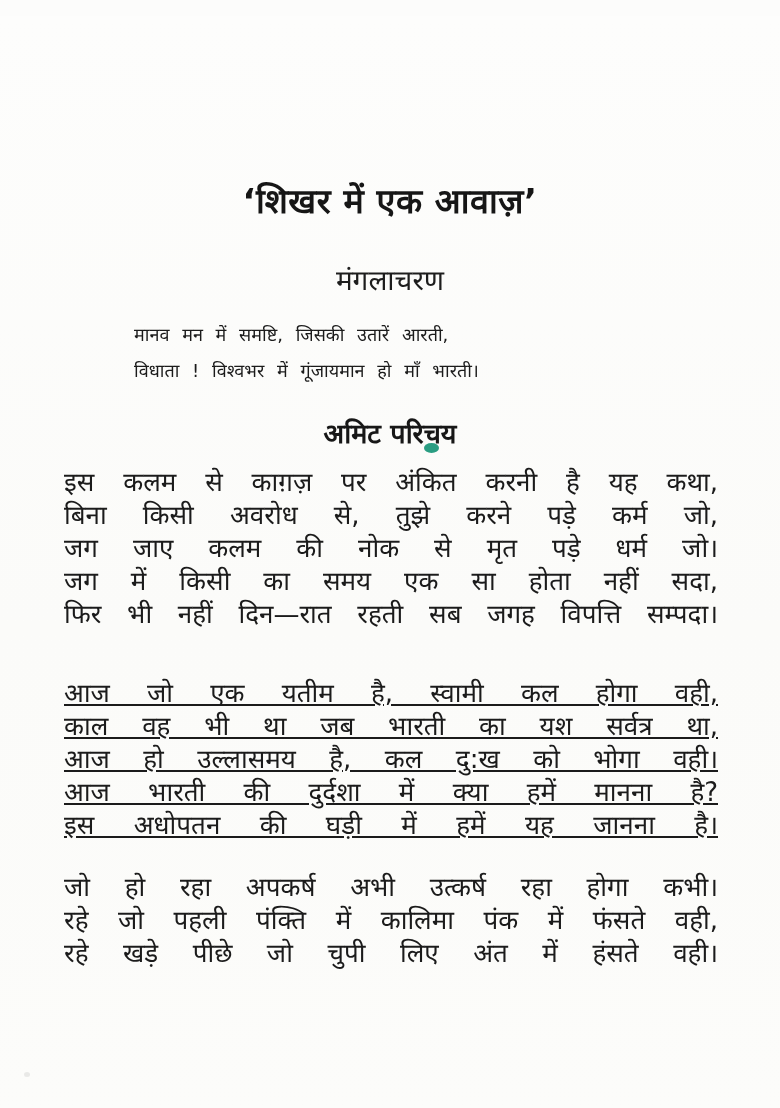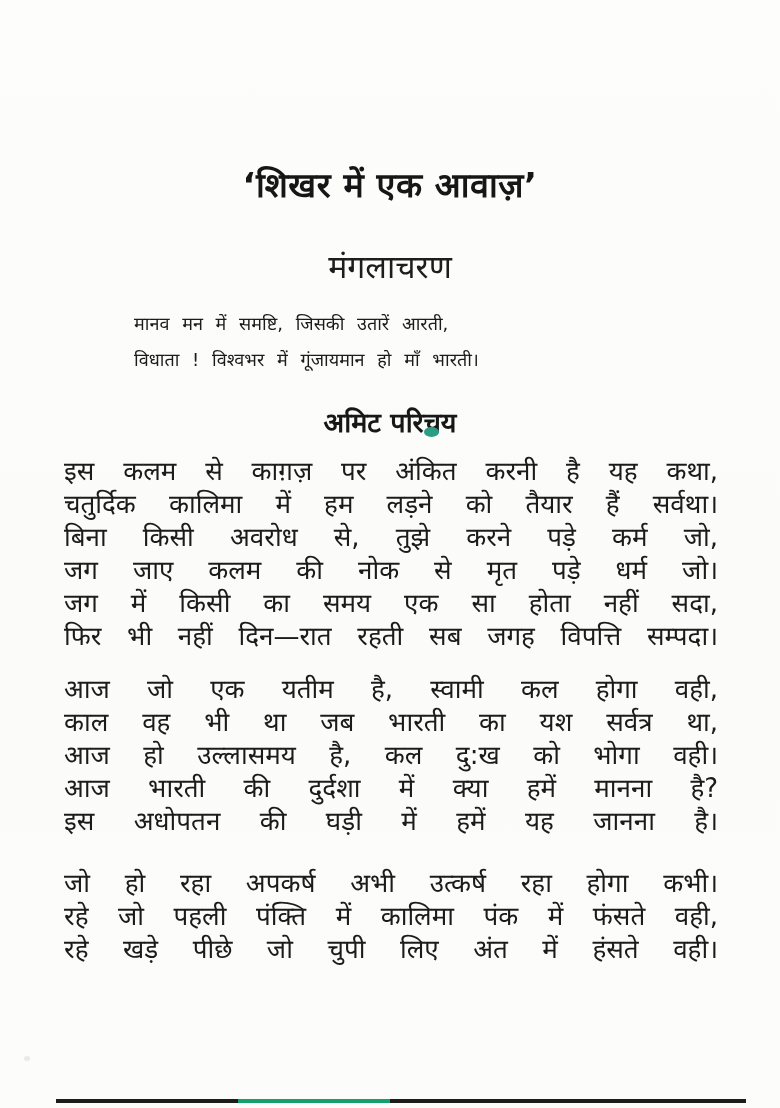--- a/index.html
+++ b/index.html
@@ -14,32 +14,32 @@
     color: #1b1b1b;
     overflow: hidden;
   }
   .page {
     position: relative;
     width: 780px;
     height: 1108px;
     background: linear-gradient(180deg, #fdfdfc 0%, #fbfbf9 55%, #fcfcfa 100%);
   }
   .title {
-    margin: 0;
+    margin: 16px;
     padding-top: 161px;
     text-align: center;
     font-size: 34px;
     font-weight: 600;
     letter-spacing: 0.5px;
     color: #161616;
   }
   .subtitle {
     margin-top: 37px;
     text-align: center;
-    font-size: 32px;
+    font-size: 28px;
     font-weight: 500;
     color: #1d1d1d;
   }
   .invocation {
     margin: 19px 70px 0 134px;
     font-size: 18px;
     line-height: 36px;
     word-spacing: 7px;
     font-weight: 500;
     color: #1b1b1b;
@@ -65,21 +65,21 @@
   }
   .pline {
     font-size: 26px;
     line-height: 33px;
     font-weight: 500;
     text-align: justify;
     text-align-last: justify;
     color: #1b1b1b;
     white-space: normal;
   }
-  .stanza-2 { margin-top: 20px; }
+  .stanza-2 { margin-top: 46px; text-decoration: underline; }
   .stanza-3 { margin-top: 29px; }
   .scan-bar {
     position: absolute;
     left: 56px;
     top: 1099px;
     width: 690px;
     height: 4px;
     background: #1c1c1c;
   }
   .scan-bar-green {
@@ -115,21 +115,20 @@
   </div>
 
   <h2 class="heading">अमिट परिचय</h2>
 
   <span class="green-dot"></span>
 
   <div class="poem">
 
     <div class="stanza stanza-1">
       <div class="pline">इस कलम से काग़ज़ पर अंकित करनी है यह कथा,</div>
-      <div class="pline">चतुर्दिक कालिमा में हम लड़ने को तैयार हैं सर्वथा।</div>
       <div class="pline">बिना किसी अवरोध से, तुझे करने पड़े कर्म जो,</div>
       <div class="pline">जग जाए कलम की नोक से मृत पड़े धर्म जो।</div>
       <div class="pline">जग में किसी का समय एक सा होता नहीं सदा,</div>
       <div class="pline">फिर भी नहीं दिन—रात रहती सब जगह विपत्ति सम्पदा।</div>
     </div>
 
     <div class="stanza stanza-2">
       <div class="pline">आज जो एक यतीम है, स्वामी कल होगा वही,</div>
       <div class="pline">काल वह भी था जब भारती का यश सर्वत्र था,</div>
       <div class="pline">आज हो उल्लासमय है, कल दु:ख को भोगा वही।</div>

